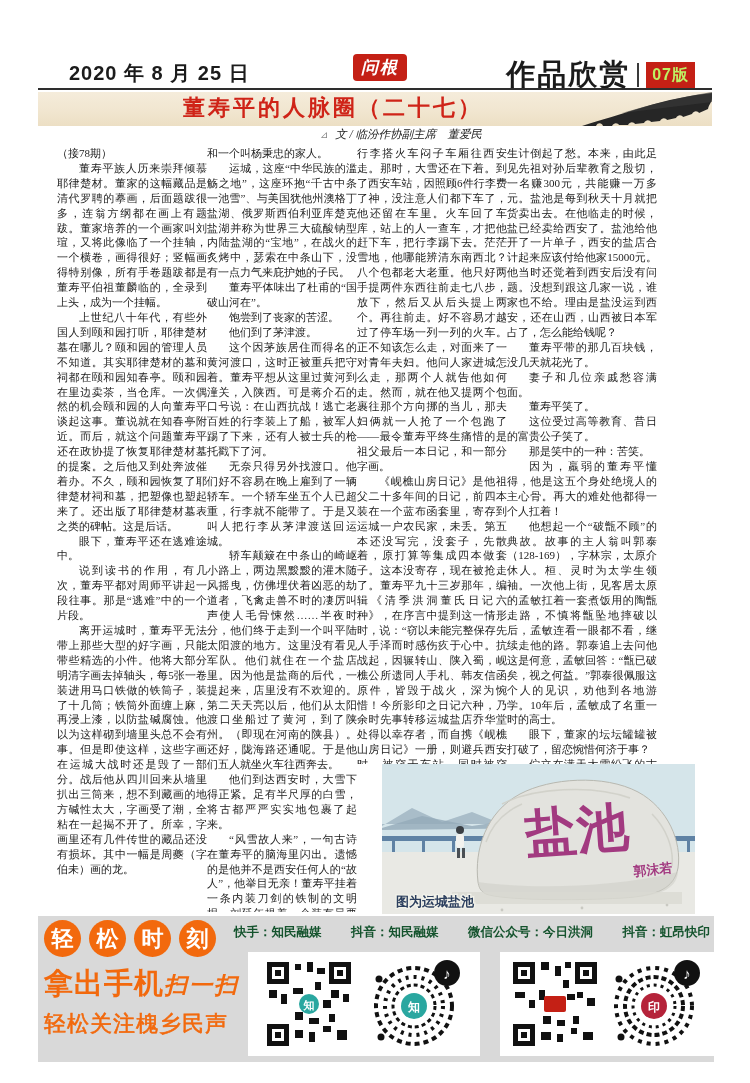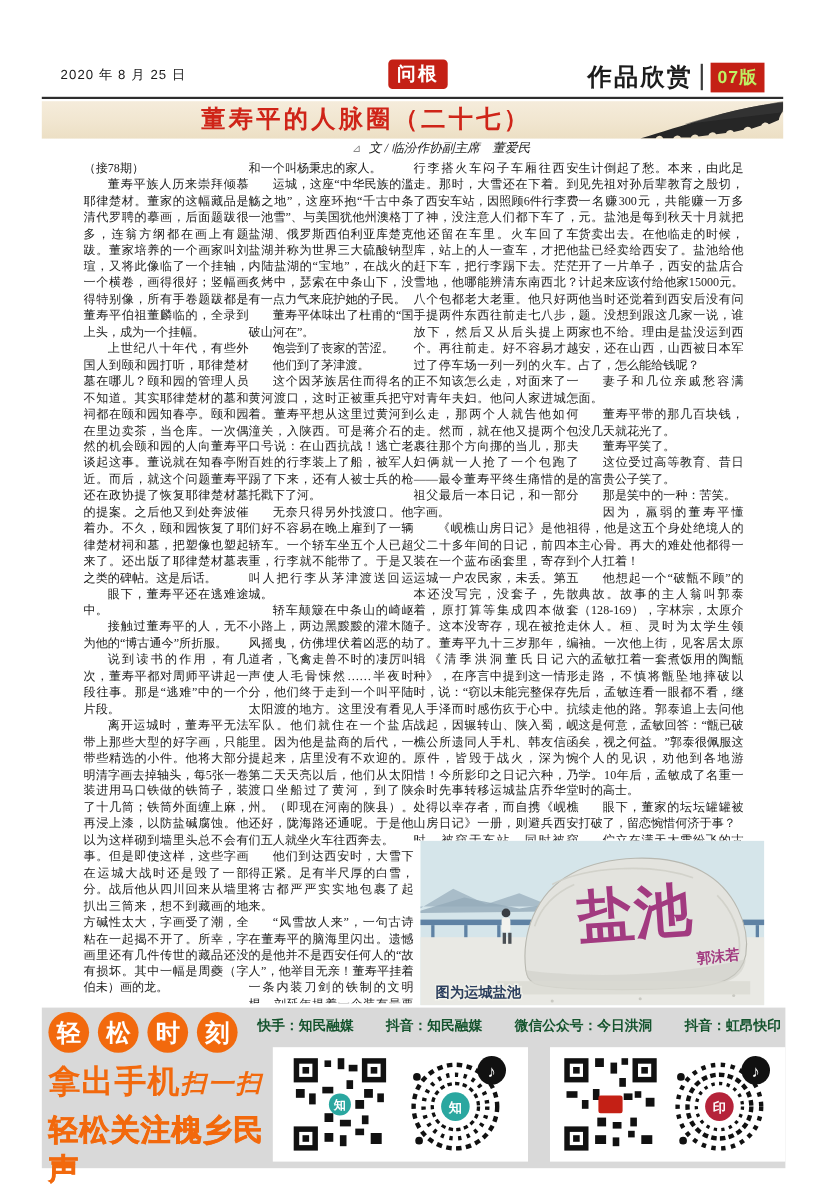--- a/index.html
+++ b/index.html
@@ -1,58 +1,58 @@
 <!DOCTYPE html>
 <html><head>
 <meta charset="utf-8">
 <style>
   html,body{margin:0;padding:0;background:#ffffff;}
   .page{position:relative;width:750px;height:1083px;background:#ffffff;overflow:hidden;
         font-family:"Liberation Serif",serif;color:#1b1b1b;}
   
-  .hdr-date{position:absolute;left:55px;top:60px;font-size:12px;font-weight:normal;
+  .hdr-date{position:absolute;left:69px;top:60px;font-size:20px;font-weight:bold;
             font-family:"Liberation Sans",sans-serif;letter-spacing:1px;}
   .masthead{position:absolute;left:353px;top:54px;width:54px;height:27px;background:#c42015;
             border-radius:4px;color:#fff;display:flex;align-items:center;justify-content:center;
-            font-weight:bold;font-size:17px;letter-spacing:2px;}
+            font-weight:bold;font-size:17px;letter-spacing:2px;font-style:italic;}
   .hdr-right{position:absolute;right:55px;top:55px;display:flex;align-items:center;gap:7px;}
-  .hdr-section{font-size:22px;font-weight:bold;font-family:"Liberation Sans",sans-serif;letter-spacing:2px;}
+  .hdr-section{font-size:29px;font-weight:bold;font-family:"Liberation Sans",sans-serif;letter-spacing:2px;}
   .hdr-divider{width:2px;height:24px;background:#3a3a3a;}
   .page-badge{background:#c42015;color:#bef264;font-weight:bold;font-size:16px;padding:3px 6px;
               font-family:"Liberation Sans",sans-serif;letter-spacing:1px;}
   .hdr-rule{position:absolute;left:38px;top:88px;width:674px;height:2px;background:#2e2e2e;}
   
   .banner{position:absolute;left:38px;top:92px;width:674px;height:34px;
           background:linear-gradient(180deg,#f5ecdb 0%,#f1e6d0 55%,#ecdfc4 100%);}
   .banner-title{position:absolute;left:0;top:1px;width:590px;text-align:center;
                 font-size:22px;font-weight:bold;color:#cf2418;letter-spacing:3px;}
   .eave{position:absolute;right:0;top:0;width:130px;height:34px;}
   .byline{position:absolute;left:0;top:127px;width:750px;text-align:center;font-size:11.5px;
           font-style:italic;color:#222;padding-left:26px;}
   .byline .mark{color:#888;margin-right:4px;font-style:normal;font-size:10px;}
   
   .article{position:absolute;left:57px;top:146px;width:638px;height:766px;display:flex;
-           justify-content:center;}
+           justify-content:flex-start;}
   .col{width:150px;overflow:hidden;}
   .col.tall{height:766px;} .col.short{height:618px;}
   .col p{margin:0;font-size:11px;line-height:14.9px;text-align:justify;text-indent:2em;
          text-justify:inter-ideograph;}
   .col p.noindent{text-indent:0;}
   
   .photo{position:absolute;left:382px;top:764px;width:313px;height:150px;overflow:hidden;}
   
   .footer{position:absolute;left:38px;top:916px;width:676px;height:146px;background:#d9d9d9;}
   .promo{position:absolute;left:6px;top:4px;width:200px;font-family:"Liberation Sans",sans-serif;}
   .promo-circles{display:flex;gap:8px;}
   .promo-circles .pc{width:37px;height:37px;border-radius:50%;background:#f2690d;color:#fff;
                      display:flex;align-items:center;justify-content:center;font-size:22px;font-weight:bold;}
   .promo-l1{margin-top:7px;color:#f2690d;font-weight:bold;white-space:nowrap;}
   .promo-l1 .small{font-size:29px;letter-spacing:1px;}
   .promo-l1 .big{font-size:23px;font-style:italic;letter-spacing:2px;}
-  .promo-l2{margin-top:5px;color:#f2690d;font-weight:bold;font-size:27px;letter-spacing:1px;
+  .promo-l2{margin-top:5px;color:#f2690d;font-weight:normal;font-size:22px;letter-spacing:1px;
             -webkit-text-stroke:0.6px #f2690d;}
   .social-labels{position:absolute;left:196px;top:8px;width:476px;display:flex;
                  justify-content:space-between;font-family:"Liberation Sans",sans-serif;}
   .social-labels span{font-size:12.5px;font-weight:bold;color:#14532d;}
   .qr-card{position:absolute;top:36px;height:104px;background:#fff;display:flex;
            align-items:center;justify-content:space-evenly;}
   .qr-card.c1{left:210px;width:232px;}
   .qr-card.c2{left:462px;width:214px;}
   .qr-sq{width:88px;height:88px;}
   .qr-round{width:94px;height:94px;}
@@ -82,21 +82,20 @@
     <span class="mark">⊿</span>
     <span>文 / 临汾作协副主席　董爱民</span>
   </div>
 
   <div class="article">
     <div class="col tall">
         <p class="noindent">（接78期）</p>
         <p>董寿平族人历来崇拜倾慕耶律楚材。董家的这幅藏品是清代罗聘的摹画，后面题跋很多，连翁方纲都在画上有题跋。董家培养的一个画家叫刘瑄，又将此像临了一个挂轴，一个横卷，画得很好；竖幅画得特别像，所有手卷题跋都是董寿平伯祖董麟临的，全录到上头，成为一个挂幅。</p>
         <p>上世纪八十年代，有些外国人到颐和园打听，耶律楚材墓在哪儿？颐和园的管理人员不知道。其实耶律楚材的墓和祠都在颐和园知春亭。颐和园在里边卖茶，当仓库。一次偶然的机会颐和园的人向董寿平谈起这事。董说就在知春亭附近。而后，就这个问题董寿平还在政协提了恢复耶律楚材墓的提案。之后他又到处奔波催着办。不久，颐和园恢复了耶律楚材祠和墓，把塑像也塑起来了。还出版了耶律楚材墓表之类的碑帖。这是后话。</p>
         <p>眼下，董寿平还在逃难途中。</p>
-        <p>接触过董寿平的人，无不为他的“博古通今”所折服。</p>
         <p>说到读书的作用，有几次，董寿平都对周师平讲起一段往事。那是“逃难”中的一个片段。</p>
         <p>离开运城时，董寿平无法带上那些大型的好字画，只能带些精选的小件。他将大部分明清字画去掉轴头，每5张一卷装进用马口铁做的铁筒子，装了十几筒；铁筒外面缠上麻，再浸上漆，以防盐碱腐蚀。他以为这样砌到墙里头总不会有事。但是即使这样，这些字画在运城大战时还是毁了一部分。战后他从四川回来从墙里扒出三筒来，想不到藏画的地方碱性太大，字画受了潮，全粘在一起揭不开了。所幸，字画里还有几件传世的藏品还没有损坏。其中一幅是周夔（字伯未）画的龙。</p>
       </div>
     <div class="col tall">
         <p class="noindent">和一个叫杨秉忠的家人。</p>
         <p>运城，这座“中华民族的滥觞之地”，这座环抱“千古中条一池雪”、与美国犹他州澳格丁盐湖、俄罗斯西伯利亚库楚克盐湖并称为世界三大硫酸钠型内陆盐湖的“宝地”，在战火的炙烤中，瑟索在中条山下，没有一点力气来庇护她的子民。</p>
         <p>董寿平体味出了杜甫的“国破山河在”。</p>
         <p>饱尝到了丧家的苦涩。</p>
         <p>他们到了茅津渡。</p>
         <p>这个因茅族居住而得名的黄河渡口，这时正被重兵把守着。董寿平想从这里过黄河到潼关，入陕西。可是蒋介石的口号说：在山西抗战！逃亡老百姓的行李装上了船，被军人踢了下来，还有人被士兵的枪托戳下了河。</p>
@@ -104,22 +103,22 @@
         <p>轿车颠簸在中条山的崎岖小路上，两边黑黢黢的灌木随风摇曳，仿佛埋伏着凶恶的劫道者，飞禽走兽不时的凄厉叫声使人毛骨悚然……半夜时分，他们终于走到一个叫平陆太阳渡的地方。这里没有看见军队。他们就住在一个盐店里。因为他是盐商的后代，一提起来，店里没有不欢迎的。第二天天亮以后，他们从太阳渡口坐船过了黄河，到了陕州。（即现在河南的陕县）。还好，陇海路还通呢。于是他们五人就坐火车往西奔去。</p>
         <p>他们到达西安时，大雪下得正紧。足有半尺厚的白雪，将古都严严实实地包裹了起来。</p>
         <p>“风雪故人来”，一句古诗在董寿平的脑海里闪出。遗憾的是他并不是西安任何人的“故人”，他举目无亲！董寿平挂着一条内装刀剑的铁制的文明棍。刘延年提着一个装有最要紧东西的大包。身披一层雪白，踉踉跄跄地蹒跚。没有目标，也没有目的。实在精疲力尽了，走不动了，他们就在西安钟楼下地下铺上毯子，龟缩了一夜。</p>
       </div>
     <div class="col short">
         <p class="noindent">行李搭火车闷子车厢往西安走。那时，大雪还在下着。到了西安车站，因照顾6件行李费了神，没注意人们都下车了，他还留在车里。火车回了车库，站上的人一查车，才把他赶下车，把行李踢下去。茫茫雪地，他哪能辨清东南西北？八个包都老大老重。他只好两手提两件东西往前走七八步，放下，然后又从后头提上两个。再往前走。好不容易才越过了停车场一列一列的火车。正不知该怎么走，对面来了一对青年夫妇。他问人家进城怎么走，那两个人就告他如何走。然而，就在他又提两个包裹往那个方向挪的当儿，那夫妇俩就一人抢了一个包跑了——最令董寿平终生痛惜的是祖父最后一本日记，和一部分字画。</p>
         <p>《岘樵山房日记》是他祖父二十多年间的日记，前四本装在一个蓝布函套里，寄存到运城一户农民家，未丢。第五本还没写完，没套子，先散着，原打算等集成四本做套子。这本没寄存，现在被抢走了。董寿平九十三岁那年，编辑《清季洪洞董氏日记六种》，在序言中提到这一情形时，说：“窃以未能完整保存先人手泽而时感伤疚于心中。抗战起，因辗转山、陕入蜀，岘樵公所遗同人手札、韩友信函原件，皆毁于战火，深为惋惜！今所影印之日记六种，乃余时先事转移运城盐店乔华堂处得以幸存者，而自携《岘樵山房日记》一册，则避兵西安时，被窃于车站。同时被窃者，尚有明初刊《文潞公集》、清初王船山《尚书衍义》手稿，及其他珍贵书画。当时，余共携书物六包，损失三之一，殊为惋惜！此册日记内容，由今思之，记忆较深者，则为最末一页，系光绪年七月十二日夜，当时先祖为余伯父攟于公讲《世说新语》。余观是日字迹，觉有松散之感，盖精神已见衰萎，不幸，即于是日弃养！由此足见先祖对孙后辈教育之殷切。”</p>
       </div>
     <div class="col short">
         <p class="noindent">生计倒起了愁。本来，由此足见先祖对孙后辈教育之殷切，一名赚300元，共能赚一万多元。盐池是每到秋天十月就把货卖出去。在他临走的时候，盐已经卖给西安了。盐池给他开了一片单子，西安的盐店合计起来应该付给他家15000元。他当时还觉着到西安后没有问题。没想到跟这几家一说，谁家也不给。理由是盐没运到西安，还在山西，山西被日本军占了，怎么能给钱呢？</p>
+        <p>董寿平带的那几百块钱，没几天就花光了。</p>
         <p>妻子和几位亲戚愁容满面。</p>
-        <p>董寿平带的那几百块钱，没几天就花光了。</p>
         <p>董寿平笑了。</p>
         <p>这位受过高等教育、昔日的富贵公子笑了。</p>
         <p>那是笑中的一种：苦笑。</p>
         <p>因为，羸弱的董寿平懂得，他是这五个身处绝境人的主心骨。再大的难处他都得一个人扛着！</p>
         <p>他想起一个“破甑不顾”的典故。故事的主人翁叫郭泰（128-169），字林宗，太原介休人。桓、灵时为太学生领袖。一次他上街，见客居太原的孟敏扛着一套煮饭用的陶甑走路，不慎将甑坠地摔破以后，孟敏连看一眼都不看，继续走他的路。郭泰追上去问他这是何意，孟敏回答：“甑已破矣，视之何益。”郭泰很佩服这个人的见识，劝他到各地游学。10年后，孟敏成了名重一时的高士。</p>
         <p>眼下，董家的坛坛罐罐被打破了，留恋惋惜何济于事？</p>
         <p>伫立在满天大雪纷飞的古城西安，董寿平告诫自己：</p>
       </div>
   </div>
 

